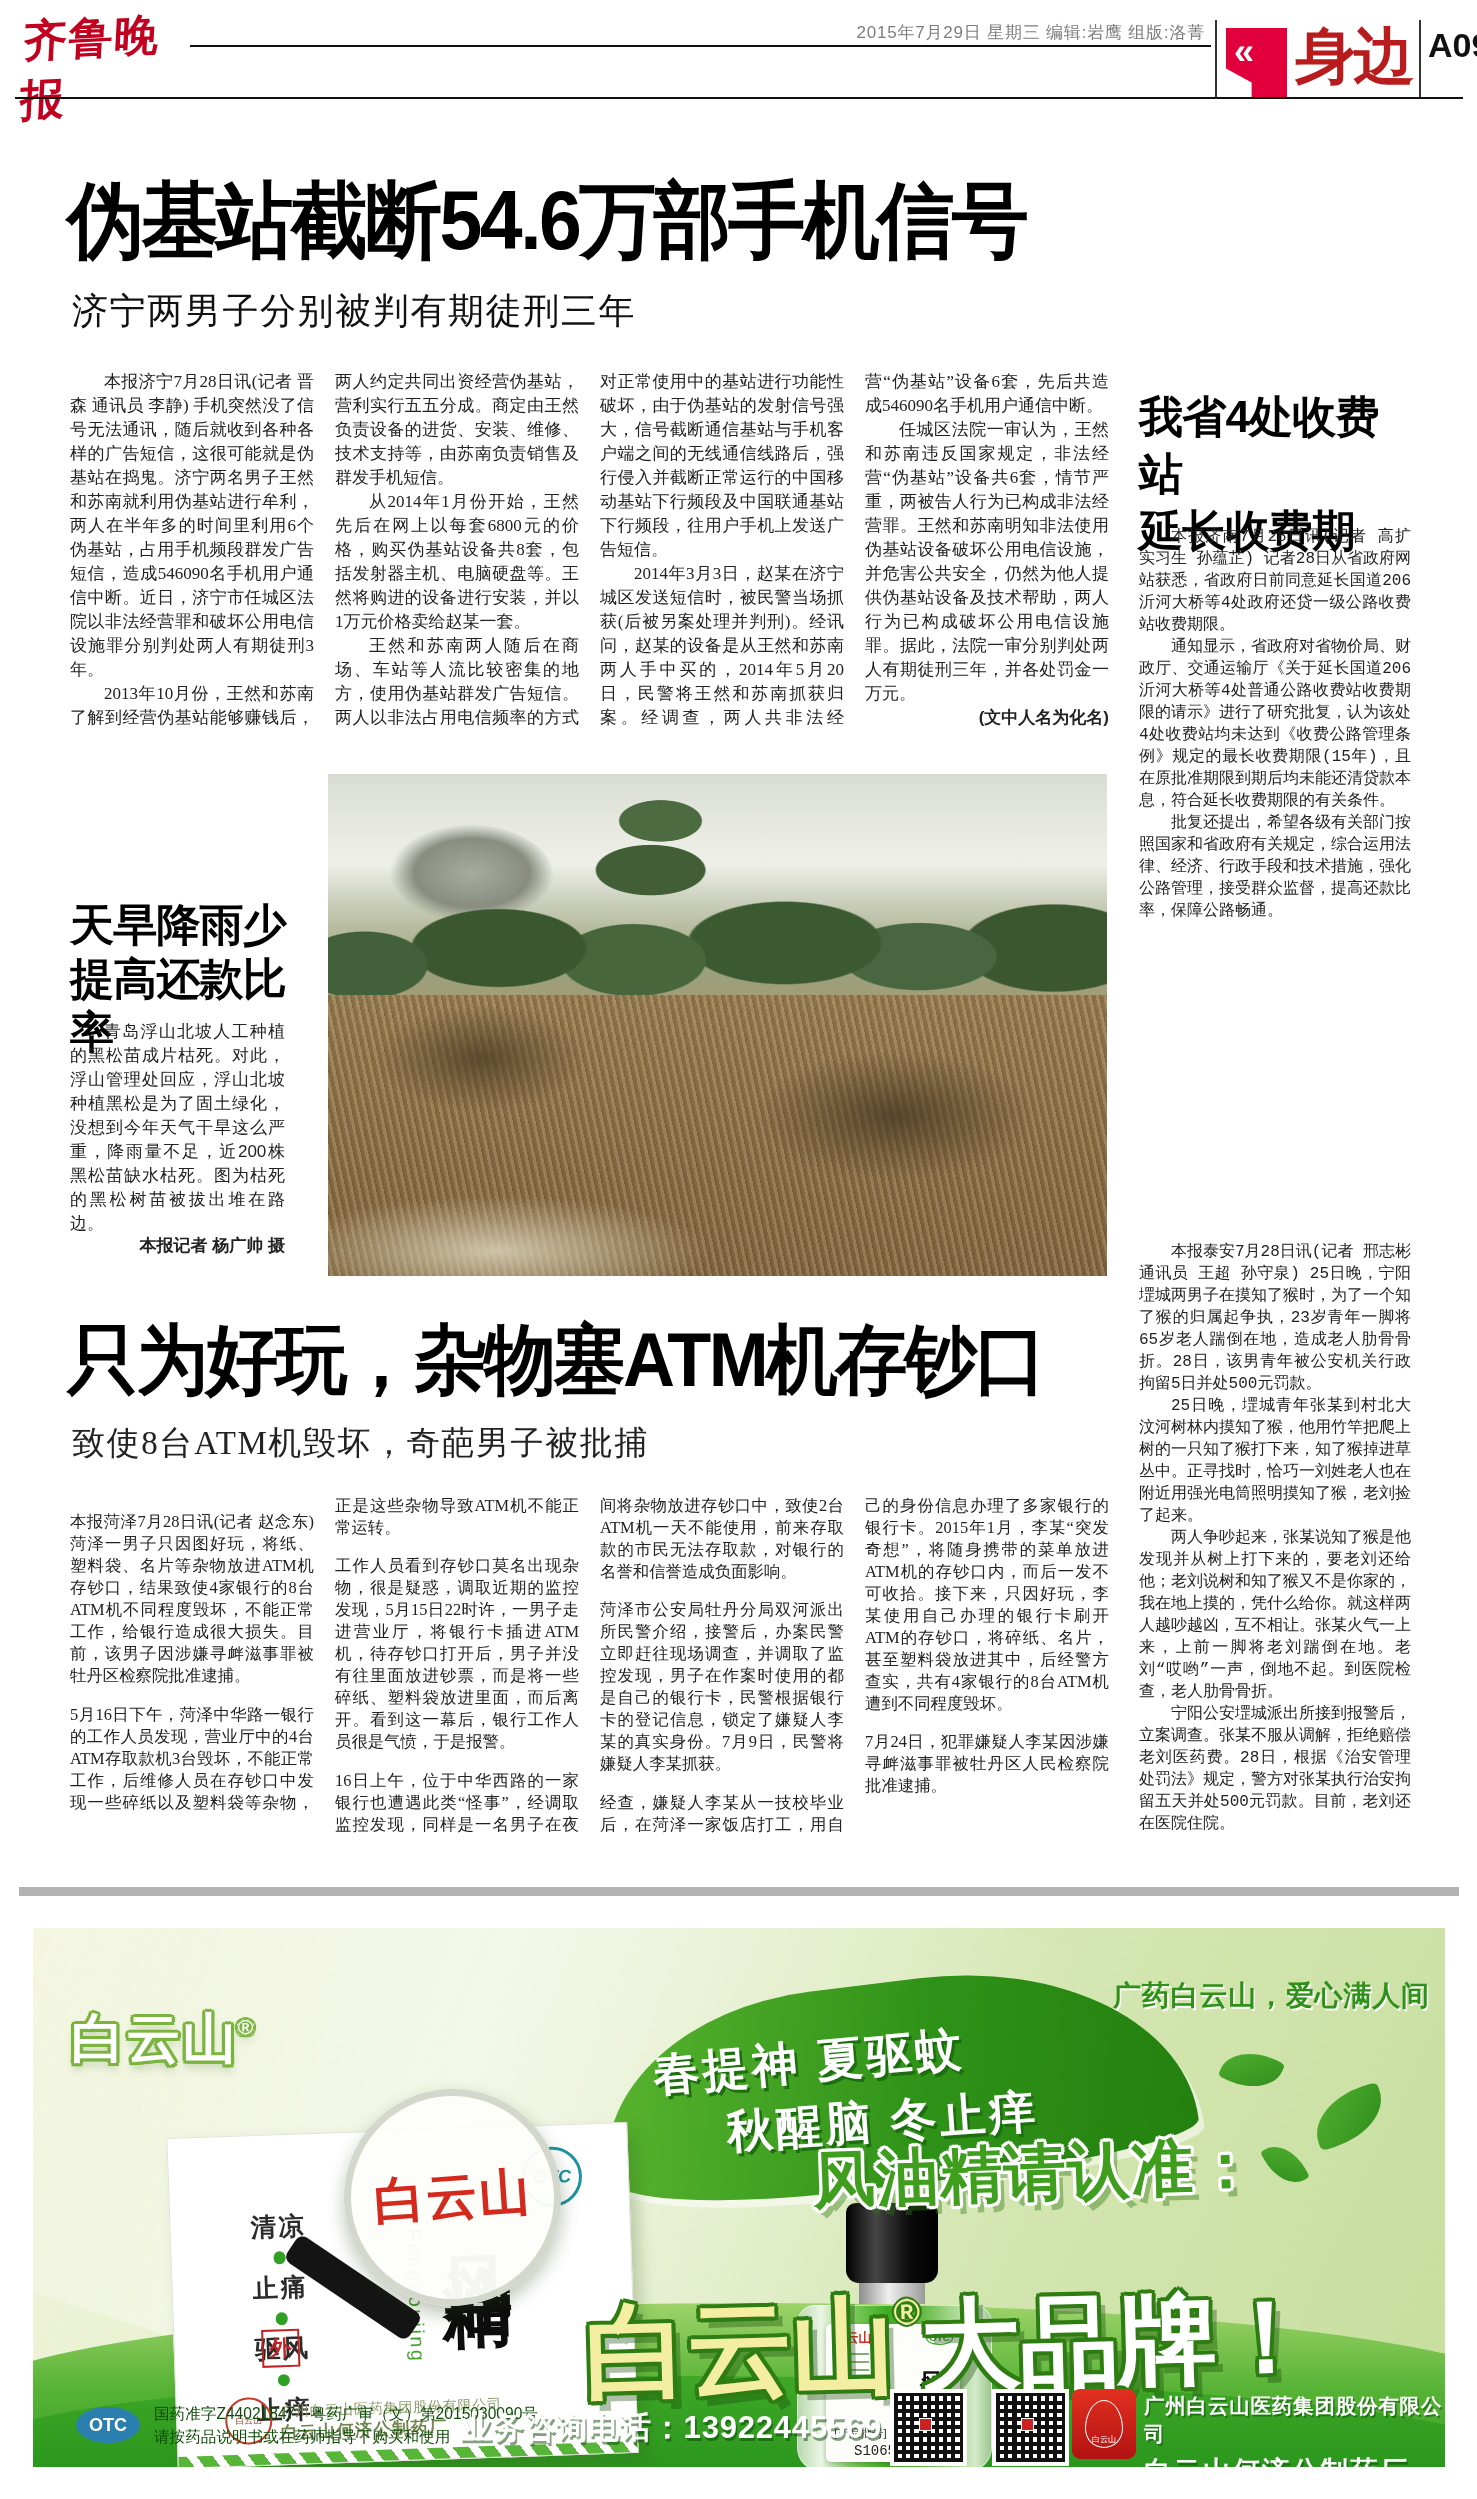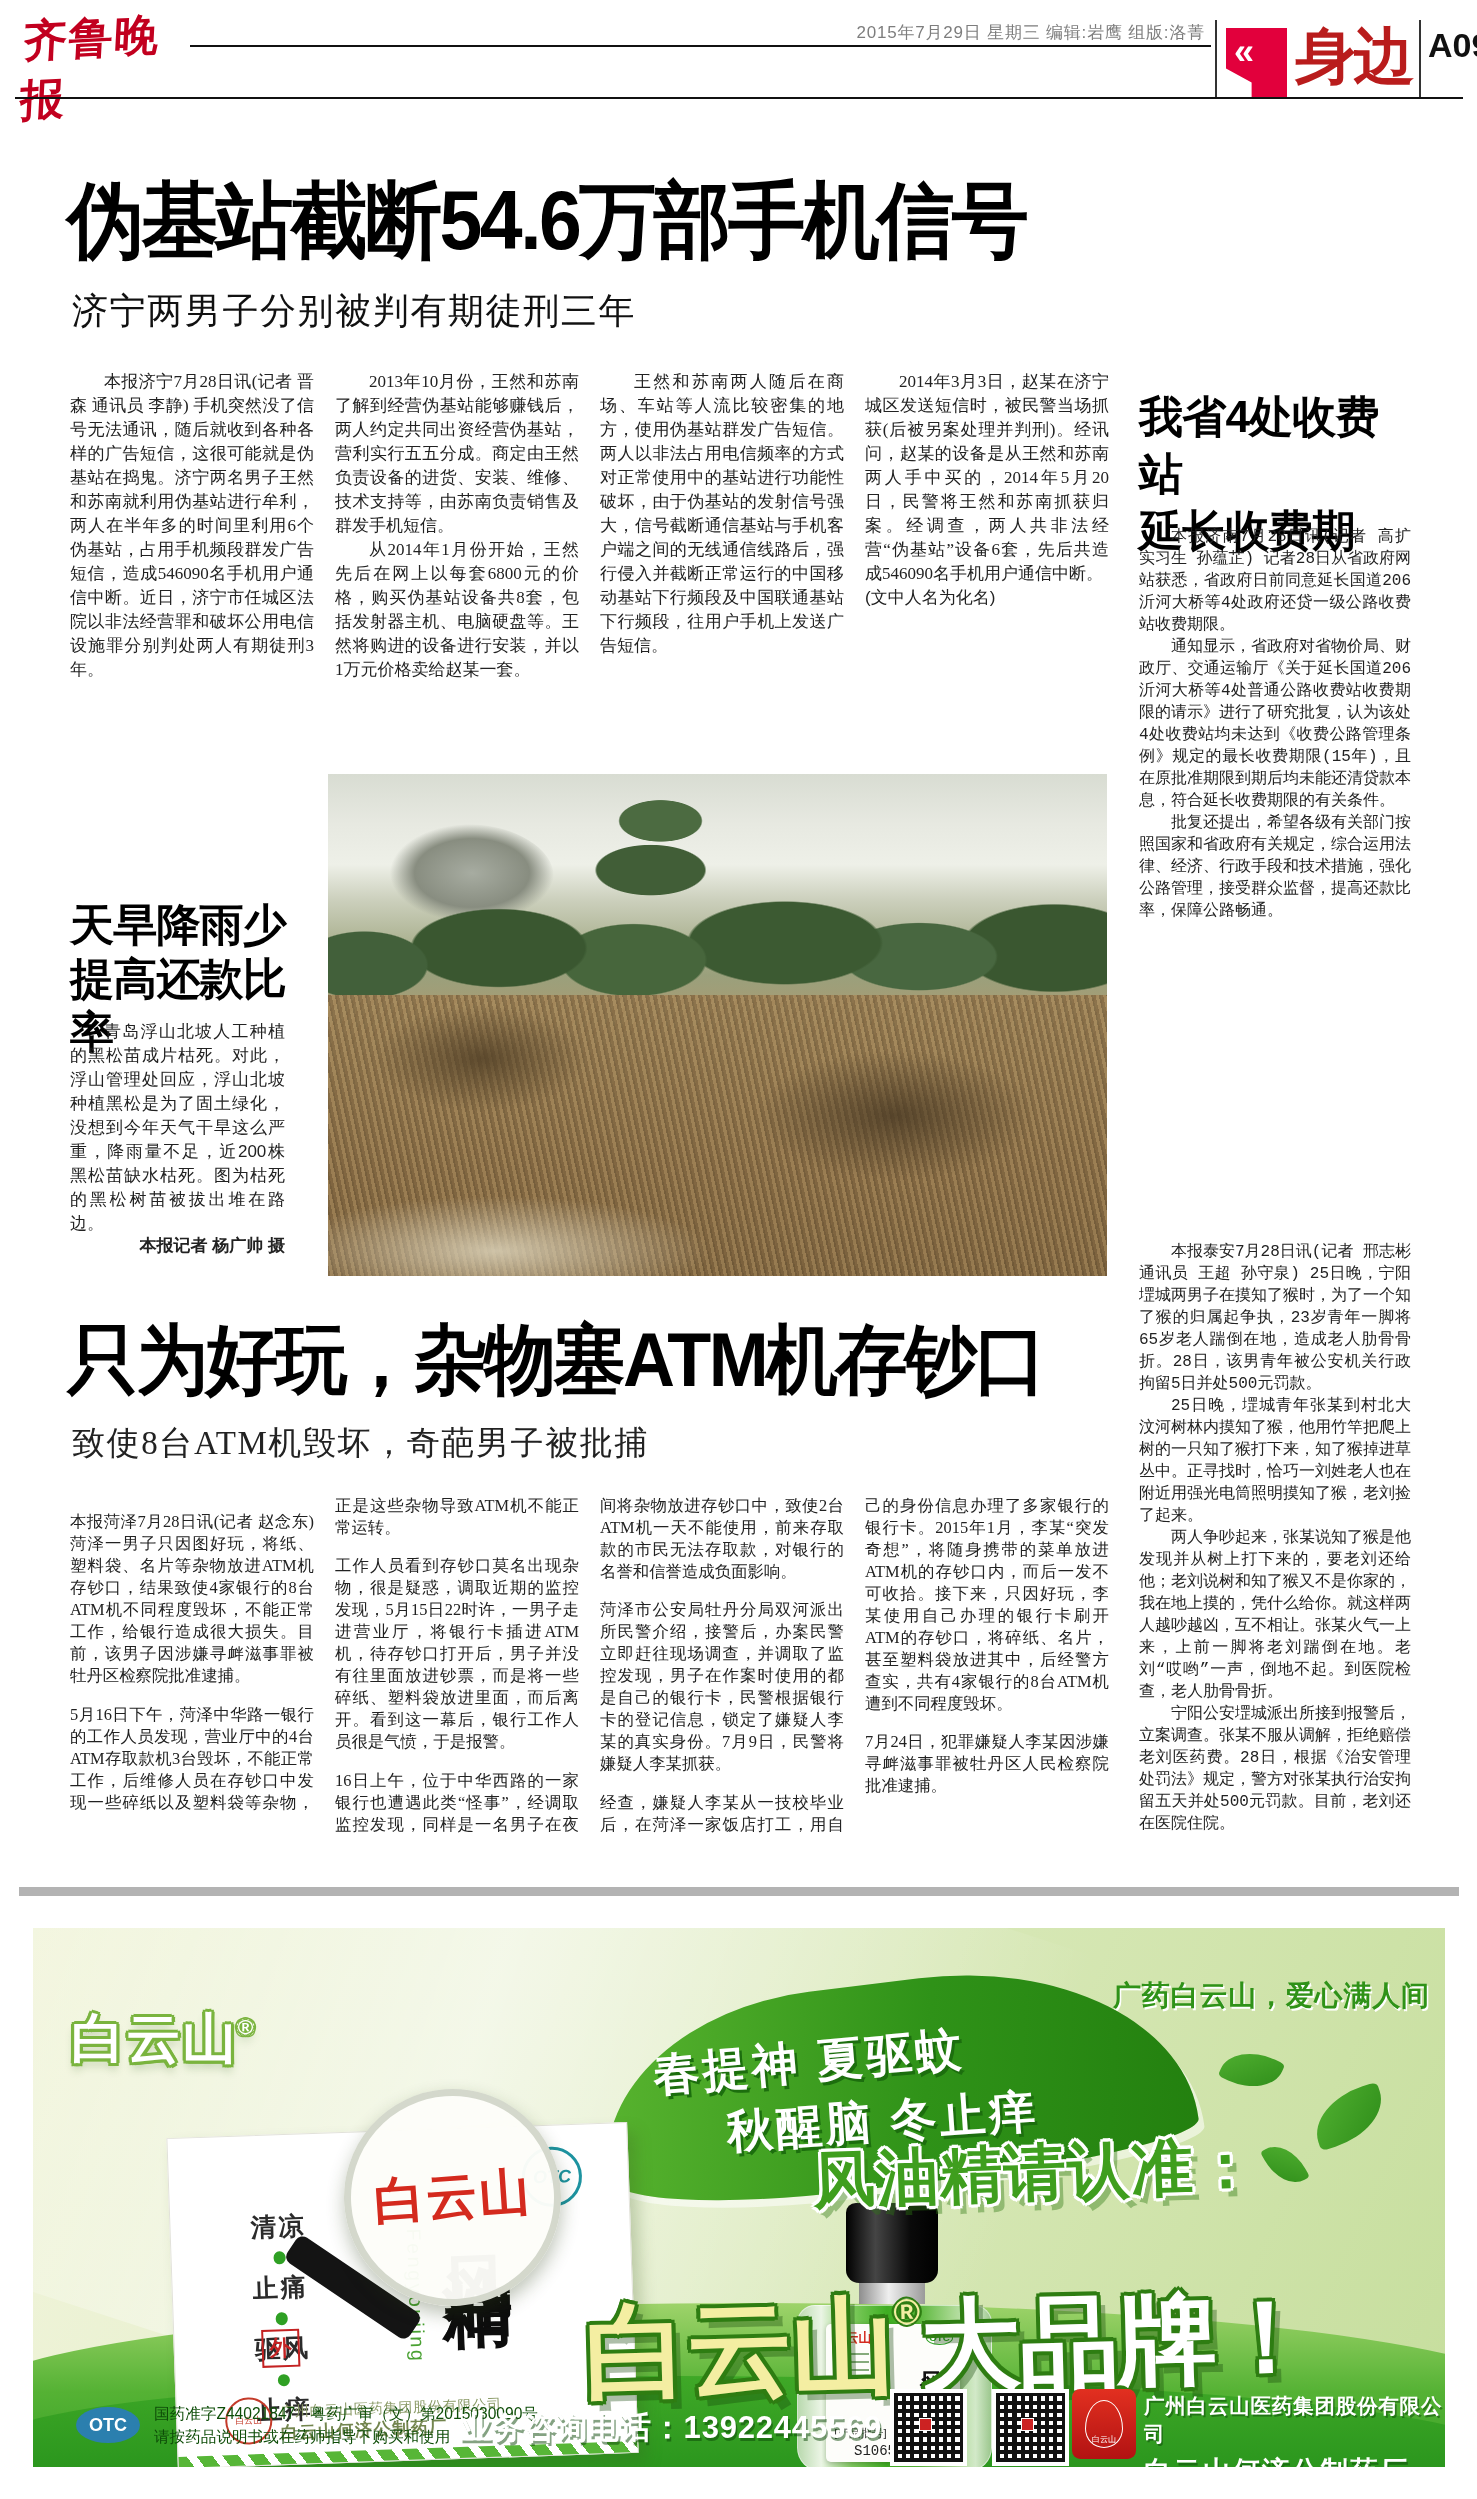--- a/index.html
+++ b/index.html
@@ -25,21 +25,21 @@
     font-size:34px;font-weight:600;}
   .head-rule{left:14.8px;top:97px;width:1448px;height:1.6px;background:#111;}
   
   .lead-headline{left:67px;top:174px;width:1049px;color:#000;
     font-family:"Liberation Sans",sans-serif;font-size:77px;font-weight:900;
     letter-spacing:-2.5px;line-height:1.1;transform:scaleY(1.08);transform-origin:top left;white-space:nowrap;}
   .lead-subhead{left:72px;top:287px;width:738px;font-size:36px;color:#111;letter-spacing:1.6px;}
   .lead-body{left:70px;top:370px;width:1039px;height:403px;overflow:hidden;
     column-count:4;column-gap:21px;font-size:17px;line-height:24px;text-align:justify;}
   .lead-body p,.news-body p{margin:0;text-indent:2em;}
-  .lead-body p:last-child{text-indent:0;text-align:left;font-family:"Liberation Sans",sans-serif;font-weight:400;}
+  .lead-body p:last-child{text-indent:0;text-align:right;font-family:"Liberation Sans",sans-serif;font-weight:700;}
   
   .side-title{left:1139px;width:279px;color:#000;font-family:"Liberation Sans",sans-serif;
     font-weight:900;line-height:1.3;letter-spacing:-0.8px;}
   .toll-title{top:388px;font-size:44px;}
   .cicada-title{top:1111px;font-size:35px;}
   .news-body{overflow:hidden;text-align:justify;font-family:Liberation Mono, monospace;}
   .toll-body{left:1139px;top:526px;width:272px;height:534px;font-size:16px;line-height:22px;}
   .cicada-body{left:1139px;top:1241px;width:272px;height:638px;font-size:16px;line-height:22px;}
   
   .pine-title{left:70px;top:898px;width:229px;color:#000;font-family:"Liberation Sans",sans-serif;
@@ -215,20 +215,21 @@
   <div class="abs head-rule"></div>
 
   <div class="abs lead-headline">伪基站截断54.6万部手机信号</div>
   <div class="abs lead-subhead">济宁两男子分别被判有期徒刑三年</div>
   <div class="abs lead-body">
       <p>本报济宁7月28日讯(记者 晋森 通讯员 李静) 手机突然没了信号无法通讯，随后就收到各种各样的广告短信，这很可能就是伪基站在捣鬼。济宁两名男子王然和苏南就利用伪基站进行牟利，两人在半年多的时间里利用6个伪基站，占用手机频段群发广告短信，造成546090名手机用户通信中断。近日，济宁市任城区法院以非法经营罪和破坏公用电信设施罪分别判处两人有期徒刑3年。</p>
       <p>2013年10月份，王然和苏南了解到经营伪基站能够赚钱后，两人约定共同出资经营伪基站，营利实行五五分成。商定由王然负责设备的进货、安装、维修、技术支持等，由苏南负责销售及群发手机短信。</p>
       <p>从2014年1月份开始，王然先后在网上以每套6800元的价格，购买伪基站设备共8套，包括发射器主机、电脑硬盘等。王然将购进的设备进行安装，并以1万元价格卖给赵某一套。</p>
       <p>王然和苏南两人随后在商场、车站等人流比较密集的地方，使用伪基站群发广告短信。两人以非法占用电信频率的方式对正常使用中的基站进行功能性破坏，由于伪基站的发射信号强大，信号截断通信基站与手机客户端之间的无线通信线路后，强行侵入并截断正常运行的中国移动基站下行频段及中国联通基站下行频段，往用户手机上发送广告短信。</p>
       <p>2014年3月3日，赵某在济宁城区发送短信时，被民警当场抓获(后被另案处理并判刑)。经讯问，赵某的设备是从王然和苏南两人手中买的，2014年5月20日，民警将王然和苏南抓获归案。经调查，两人共非法经营“伪基站”设备6套，先后共造成546090名手机用户通信中断。</p>
+      <p>任城区法院一审认为，王然和苏南违反国家规定，非法经营“伪基站”设备共6套，情节严重，两被告人行为已构成非法经营罪。王然和苏南明知非法使用伪基站设备破坏公用电信设施，并危害公共安全，仍然为他人提供伪基站设备及技术帮助，两人行为已构成破坏公用电信设施罪。据此，法院一审分别判处两人有期徒刑三年，并各处罚金一万元。</p>
       <p>(文中人名为化名)</p>
     </div>
 
   <div class="abs side-title toll-title">
     <span>我省4处收费站</span><br>
     <span>延长收费期</span>
   </div>
   <div class="abs news-body toll-body">
       <p>本报济南7月28日讯(记者 高扩 实习生 孙蕴芷) 记者28日从省政府网站获悉，省政府日前同意延长国道206沂河大桥等4处政府还贷一级公路收费站收费期限。</p>
       <p>通知显示，省政府对省物价局、财政厅、交通运输厅《关于延长国道206沂河大桥等4处普通公路收费站收费期限的请示》进行了研究批复，认为该处4处收费站均未达到《收费公路管理条例》规定的最长收费期限(15年)，且在原批准期限到期后均未能还清贷款本息，符合延长收费期限的有关条件。</p>

